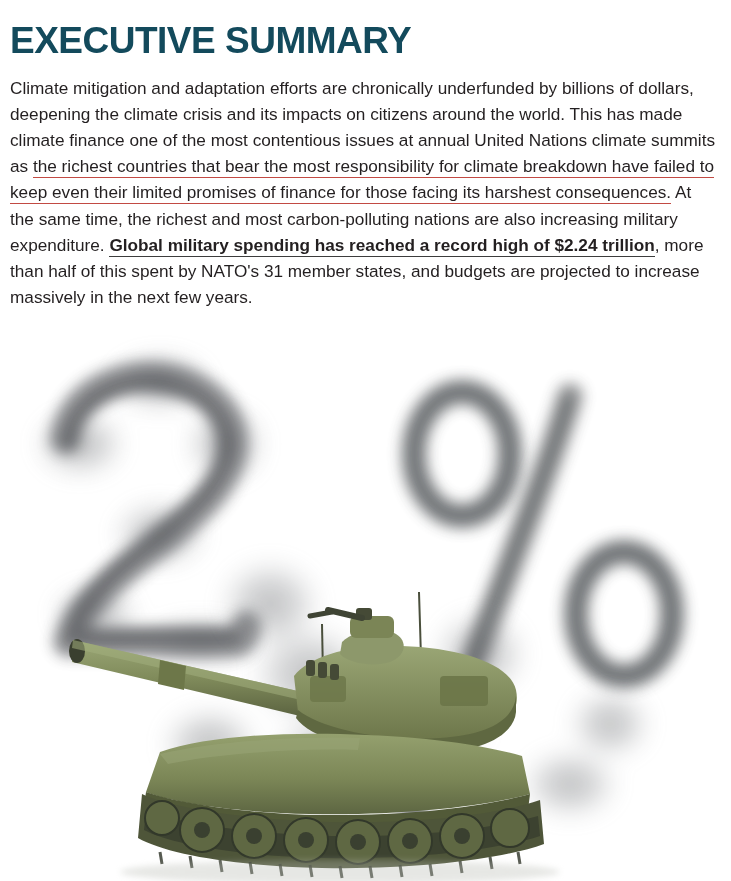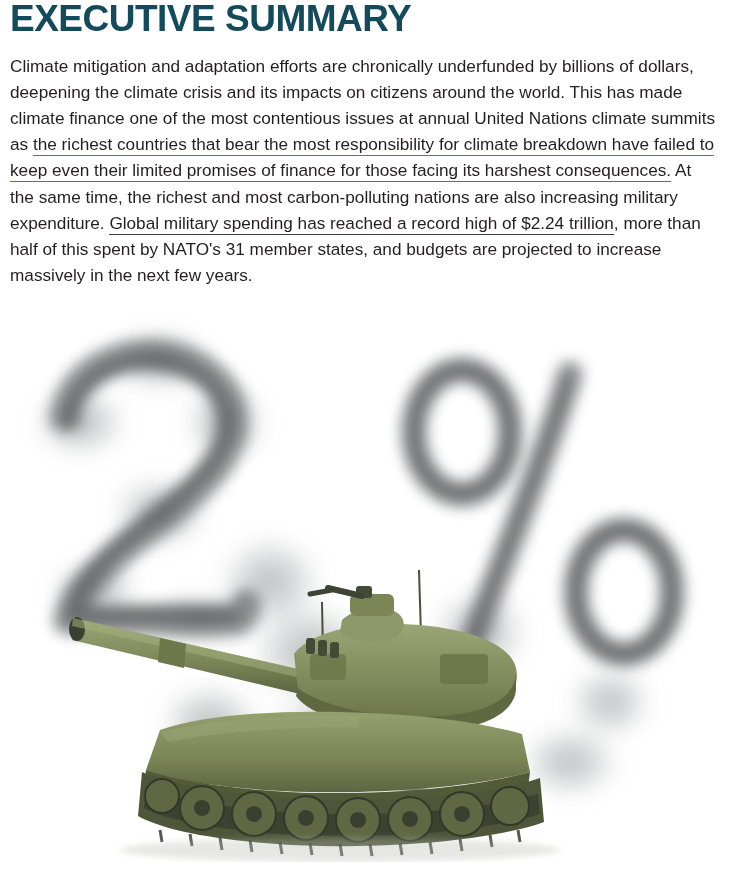--- a/index.html
+++ b/index.html
@@ -13,21 +13,21 @@
     font-family: "Liberation Sans", sans-serif;
     color: #231f20;
     overflow: hidden;
     position: relative;
   }
   .page {
     width: 731px;
     height: 881px;
     position: relative;
     box-sizing: border-box;
-    padding: 0 10px 0 10px;
+    padding: 22px 10px 0 10px;
   }
   .page-title {
     font-family: "Liberation Sans", sans-serif;
     font-weight: bold;
     font-size: 37px;
     letter-spacing: -0.5px;
     color: #134a5c;
     margin: 0 0 14px 0;
     line-height: 1.05;
   }
@@ -42,20 +42,21 @@
   .body-copy p {
     margin: 0 0 0 0;
   }
   .underline-red {
     border-bottom: 1.5px solid #c24a43;
     padding-bottom: 1px;
   }
   .underline-dark {
     border-bottom: 1.5px solid #3d3d3d;
     padding-bottom: 1px;
+    font-weight: bold;
   }
   .figure {
     position: relative;
     width: 711px;
     height: 560px;
     margin-top: 14px;
     overflow: hidden;
   }
   .figure svg {
     display: block;

